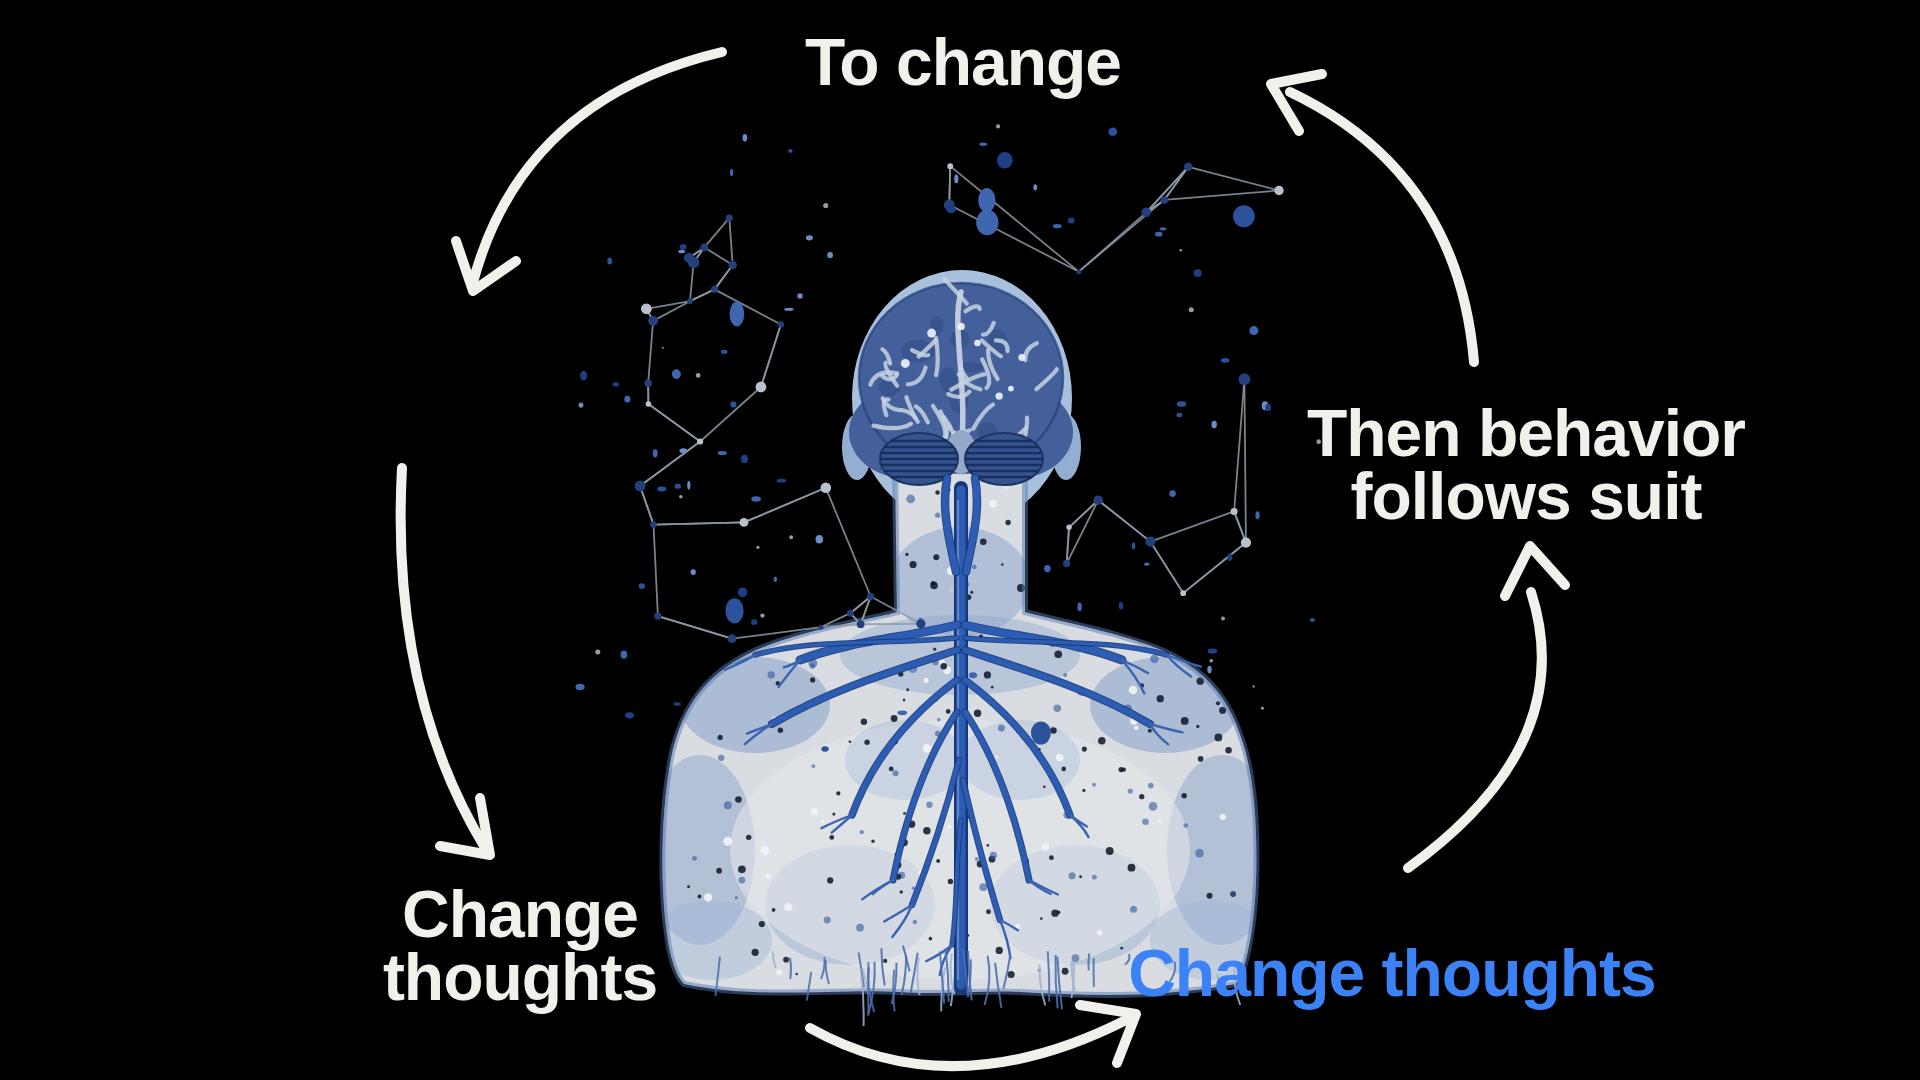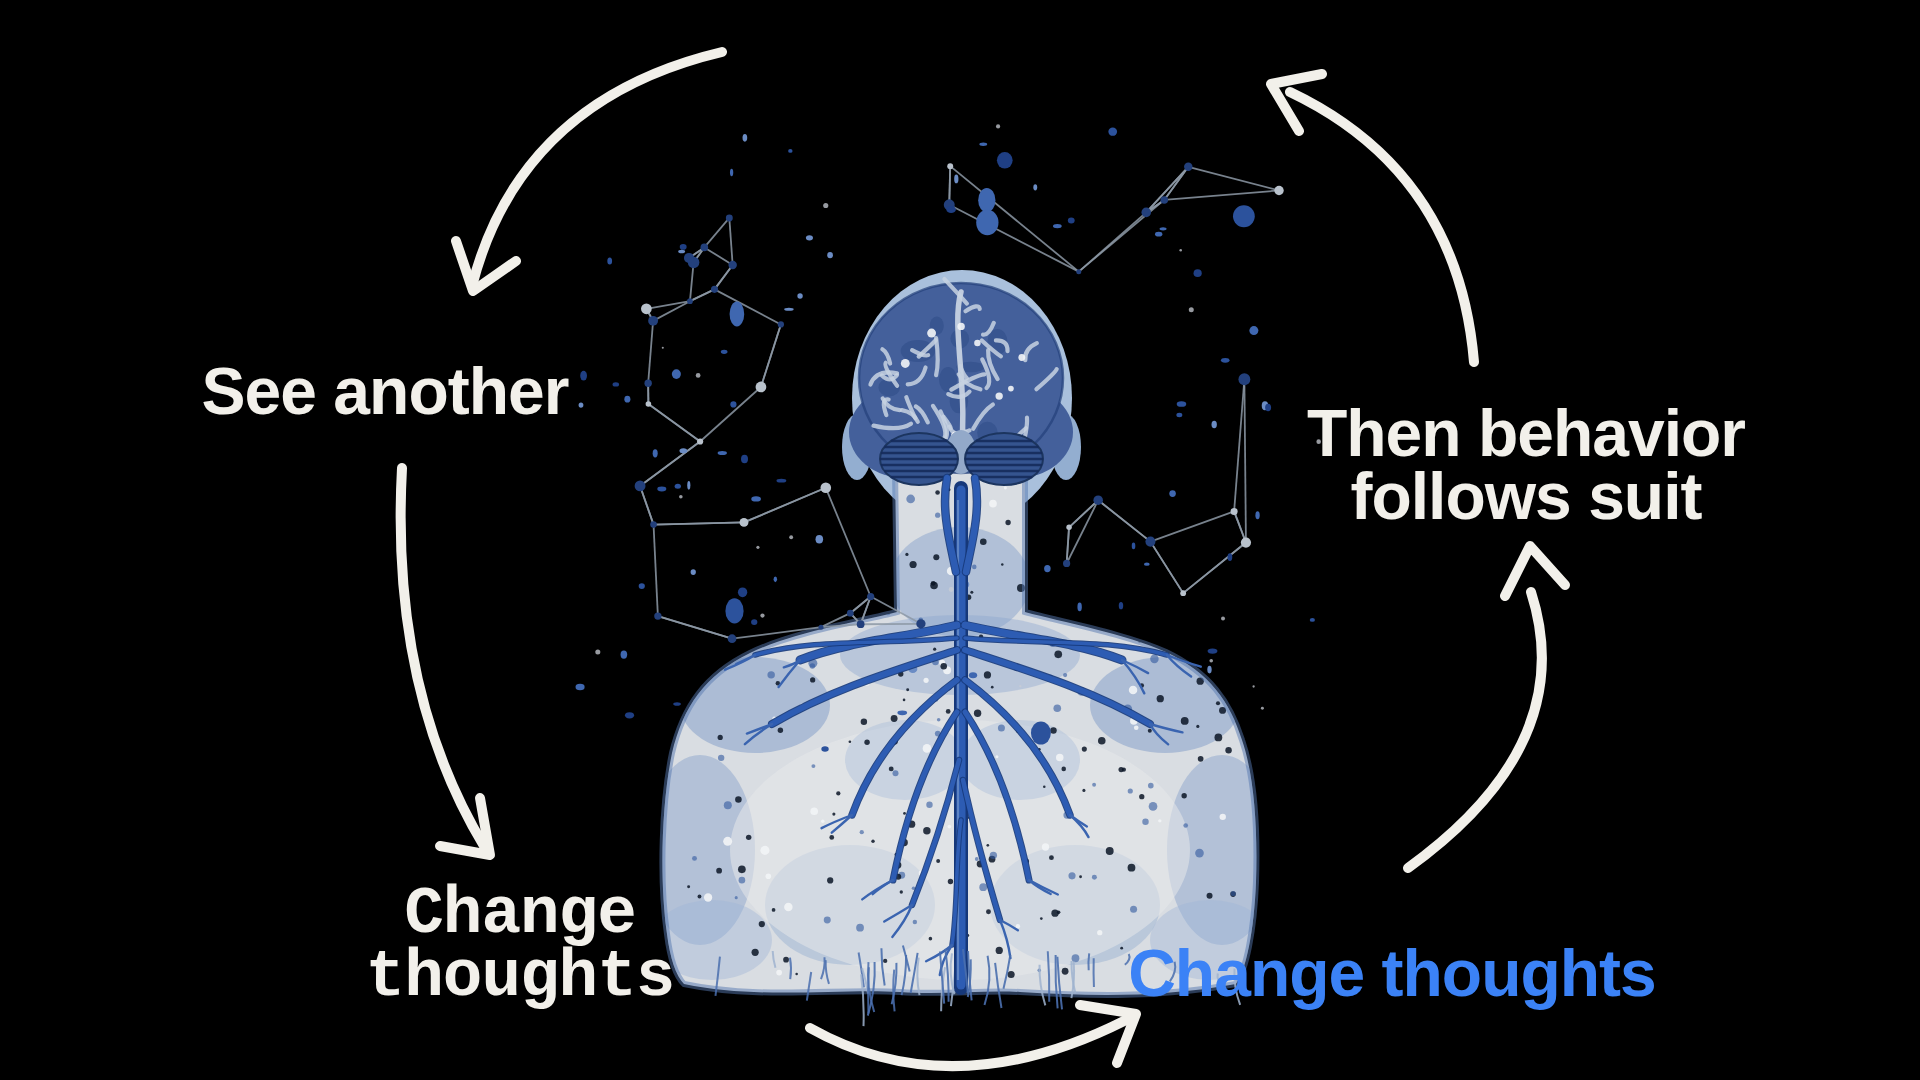--- a/index.html
+++ b/index.html
@@ -691,25 +691,25 @@
         <path d="M1505 596 L1530 546 L1565 585" stroke="#f2f0ea"></path>
       </g>
       <g>
         <path d="M1474 362 Q1458 172 1290 92" stroke="#f2f0ea"></path>
         <path d="M1322 74 L1271 84 L1299 131" stroke="#f2f0ea"></path>
       </g>
     </g>
   </svg>
 
   <div class="cycle-label label-top" style="color: rgb(242, 240, 234);">
+    <span>To change</span>
   </div>
   <div class="cycle-label label-left" style="color: rgb(242, 240, 234);">
-    <span>See another</span>
   </div>
-  <div class="cycle-label label-bottom-left" style="color: rgb(242, 240, 234); font-family: Liberation Mono, monospace;">
+  <div class="cycle-label label-bottom-left" style="color: rgb(242, 240, 234);">
     <span>Change</span>
     <span>thoughts</span>
   </div>
   <div class="cycle-label label-bottom-right" style="color: #3b82f6;">
     <span>Change thoughts</span>
   </div>
   <div class="cycle-label label-right" style="color: rgb(242, 240, 234); margin-top: 11px;">
     <span>Then behavior</span>
     <span>follows suit</span>
   </div>

